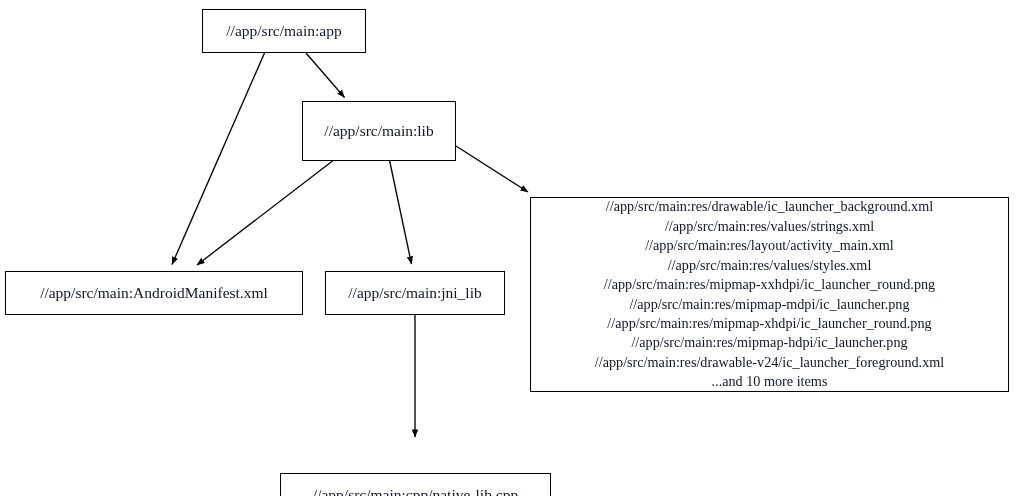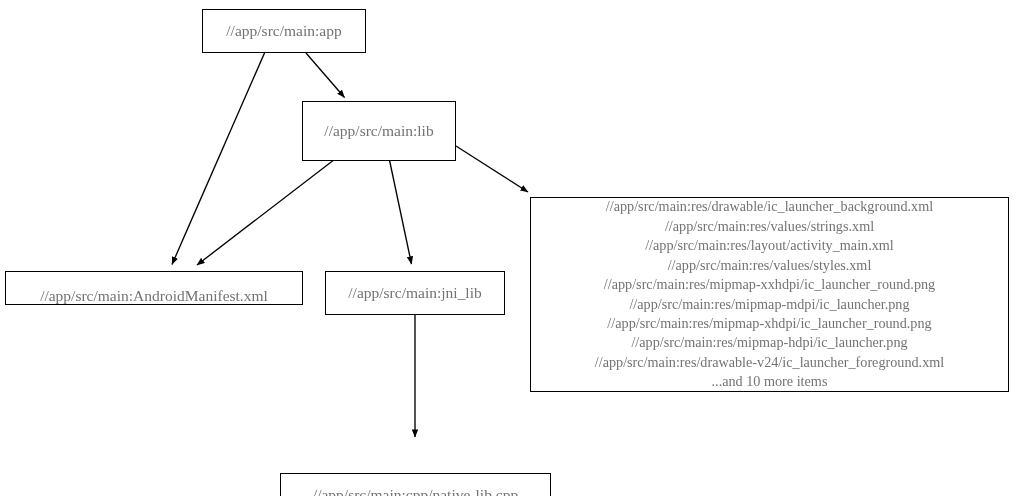--- a/index.html
+++ b/index.html
@@ -25,21 +25,21 @@
   }
   .graph-node {
     position: absolute;
     box-sizing: border-box;
     border: 1px solid #000000;
     background: #ffffff;
     display: flex;
     align-items: center;
     justify-content: center;
     text-align: center;
-    color: #737373;
+    color: #0f172a;
     font-family: "Liberation Serif", "DejaVu Serif", serif;
     font-size: 15.5px;
     line-height: 1.02;
     white-space: pre;
   }
   .node-label {
     display: block;
     white-space: pre;
     text-align: center;
   }
@@ -72,21 +72,21 @@
   </svg>
 
   <div class="graph-node" style="left:202px; top:9px; width:164px; height:44px;">
     <span class="node-label">//app/src/main:app</span>
   </div>
 
   <div class="graph-node" style="left:302px; top:101px; width:154px; height:60px;">
     <span class="node-label">//app/src/main:lib</span>
   </div>
 
-  <div class="graph-node" style="left:5px; top:271px; width:298px; height:34px;align-items:flex-end;">
+  <div class="graph-node" style="left:5px; top:271px; width:298px; height:44px;">
     <span class="node-label">//app/src/main:AndroidManifest.xml</span>
   </div>
 
   <div class="graph-node" style="left:325px; top:271px; width:180px; height:44px;align-items:center;">
     <span class="node-label">//app/src/main:jni_lib</span>
   </div>
 
   <div class="graph-node node-multi" style="left:530px; top:197px; width:479px; height:195px;">
     <span class="node-label">//app/src/main:res/drawable/ic_launcher_background.xml
 //app/src/main:res/values/strings.xml

